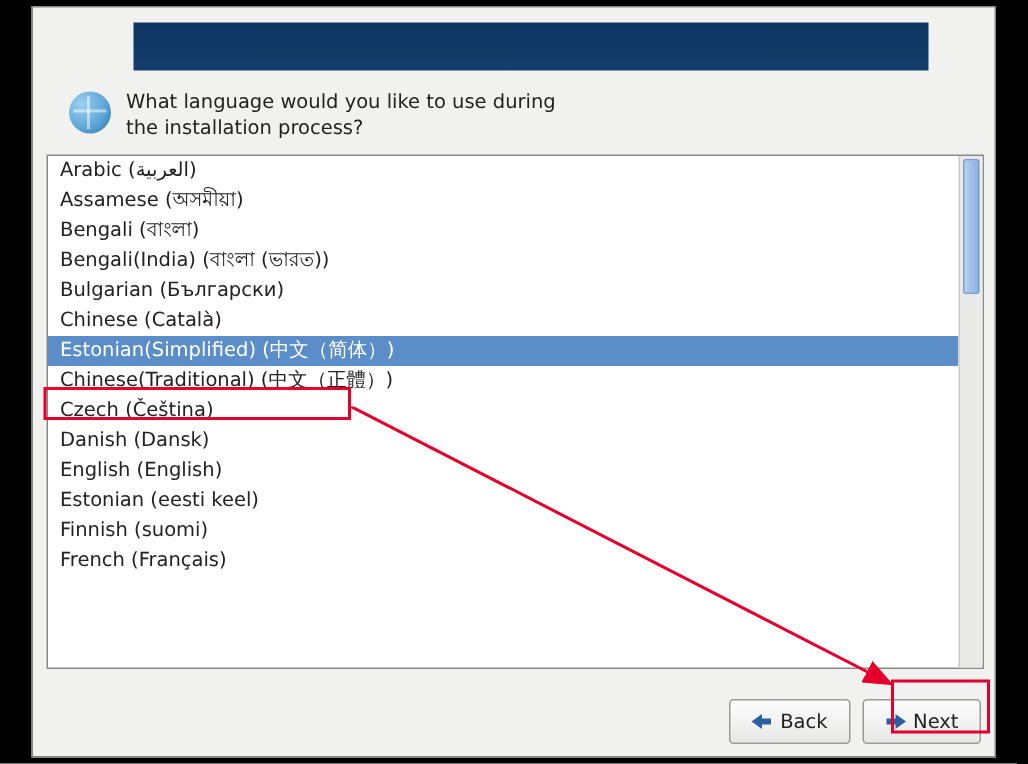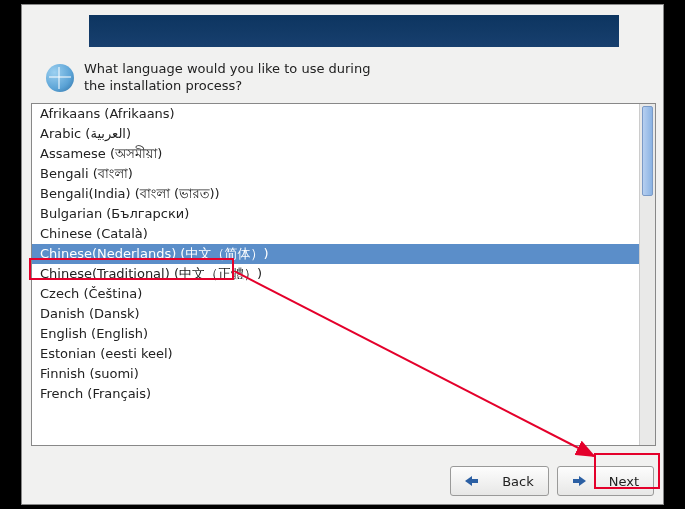--- a/index.html
+++ b/index.html
@@ -29,21 +29,21 @@
     top: 10px;
     width: 530px;
     height: 32px;
     background: linear-gradient(to bottom, #0d3560, #173f6e);
   }
   .prompt-row {
     position: absolute;
     left: 24px;
     top: 56px;
     display: flex;
-    align-items: center;
+    align-items: flex-start;
     gap: 10px;
   }
   .globe-icon {
     width: 28px;
     height: 28px;
     border-radius: 50%;
     background: radial-gradient(circle at 30% 30%, #9cd0f0, #5ba3d6 60%, #2e6fa3 100%);
     position: relative;
     flex: 0 0 28px;
   }
@@ -106,21 +106,21 @@
   .footer {
     position: absolute;
     bottom: 8px;
     right: 9px;
     display: flex;
     gap: 8px;
   }
   .btn {
     display: flex;
     align-items: center;
-    gap: 23px;
+    gap: 5px;
     height: 28px;
     padding: 14px 14px;
     background: linear-gradient(to bottom, #fdfdfd, #e7e7e6);
     border: 1px solid #9a9a99;
     border-radius: 3px;
     font-size: 13px;
     color: #222;
     cursor: pointer;
   }
   .arrow-left, .arrow-right {
@@ -179,28 +179,27 @@
 <div class="window">
   <div class="banner"></div>
 
   <div class="prompt-row">
     <div class="globe-icon"></div>
     <div class="prompt-text">What language would you like to use during the installation process?</div>
   </div>
 
   <div class="listbox">
     <div class="list-inner" id="list-inner">
-        <div class="list-item">Afrikaans (Afrikaans)</div>
         <div class="list-item">Arabic (العربية)</div>
         <div class="list-item">Assamese (অসমীয়া)</div>
         <div class="list-item">Bengali (বাংলা)</div>
         <div class="list-item">Bengali(India) (বাংলা (ভারত))</div>
         <div class="list-item">Bulgarian (Български)</div>
         <div class="list-item">Chinese (Català)</div>
-        <div class="list-item selected">Chinese(Nederlands) (中文（简体）)</div>
+        <div class="list-item selected">Estonian(Simplified) (中文（简体）)</div>
         <div class="list-item">Chinese(Traditional) (中文（正體）)</div>
         <div class="list-item">Czech (Čeština)</div>
         <div class="list-item">Danish (Dansk)</div>
         <div class="list-item">English (English)</div>
         <div class="list-item">Estonian (eesti keel)</div>
         <div class="list-item">Finnish (suomi)</div>
         <div class="list-item">French (Français)</div>
       </div>
     <div class="scrollbar">
       <div class="scroll-thumb"></div>

